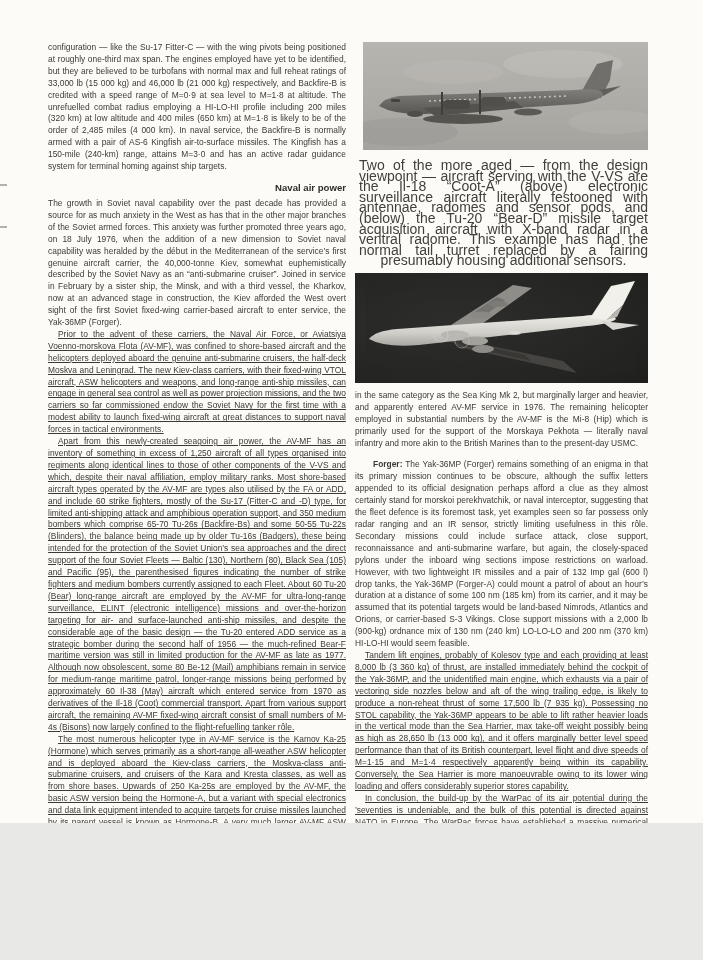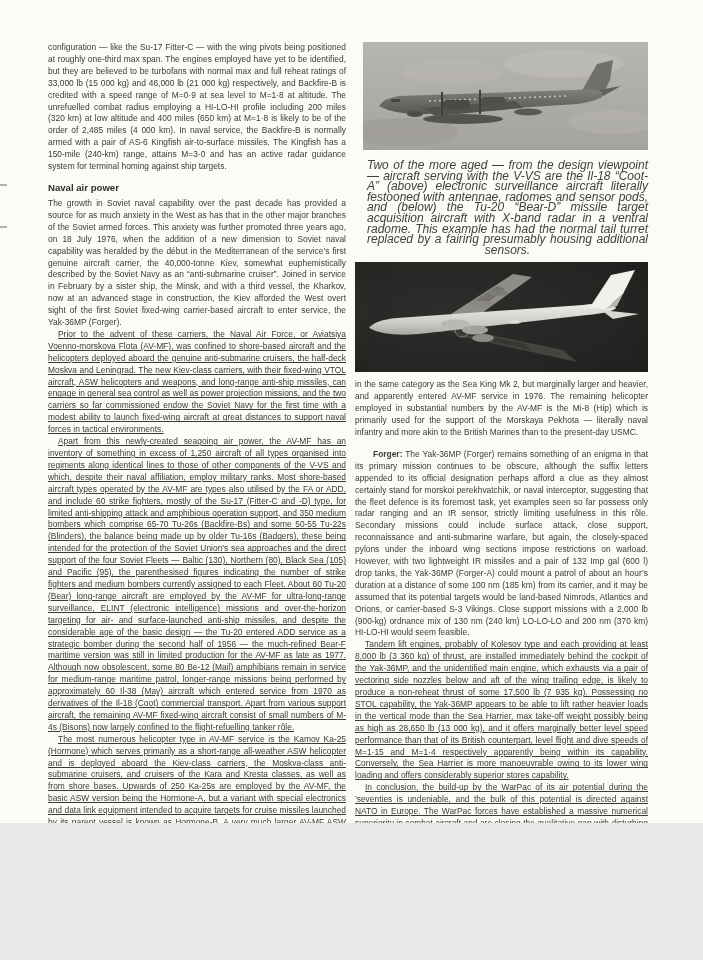--- a/index.html
+++ b/index.html
@@ -22,32 +22,31 @@
   .col-right{width:293px;}
   .jt{
     font-size:8.4px;line-height:11.9px;
     text-align:justify;
     margin:0;
     letter-spacing:0.02px;
   }
   .indent{text-indent:10px;text-decoration:underline;}
   .section-heading{
     font-size:9.6px;font-weight:bold;
-    text-align:left;
+    text-align:right;
     margin:9px 0 5px 0;
     color:#2e2d2a;
   }
   figure{margin:0;padding:0;line-height:0;}
   .photo-top{margin-left:8px;}
   .photo-caption{
-    font-size:12px;line-height:10.6px;
-    font-style:italic;
+    font-size:14px;line-height:10.6px;
     text-align:justify;
     text-align-last:center;
-    margin:10px 0 7px 12px;
+    margin:10px 0 7px 4px;
     color:#413f3c;
   }
   .photo-bottom{margin-bottom:7px;}
   .gap-top{margin-top:10px;}
   .bold-lead{font-weight:bold;padding-left:18px;}
   .page-number{
     font-size:9.2px;font-weight:bold;
     text-align:right;
     letter-spacing:0.6px;
     margin-top:14px;

